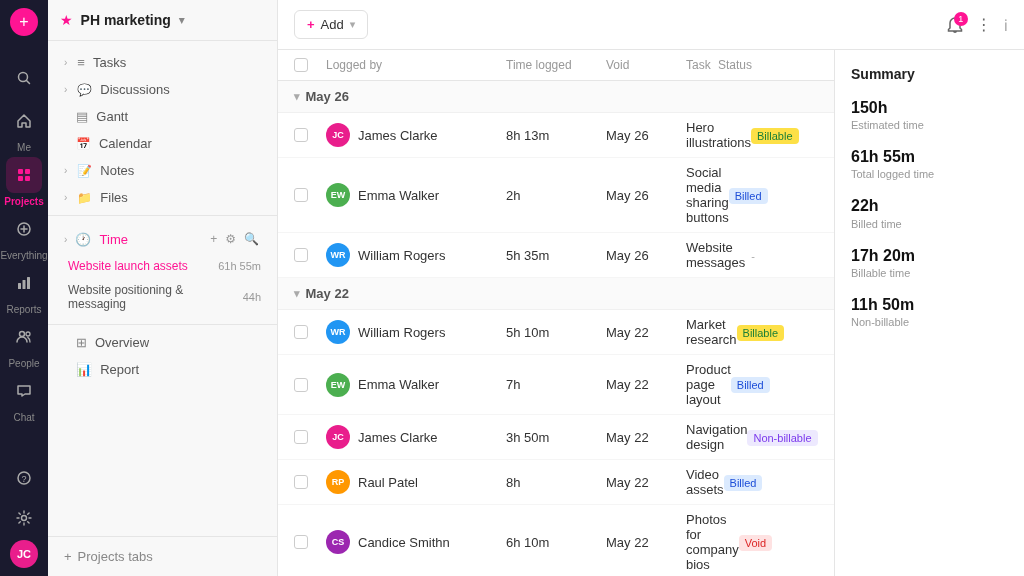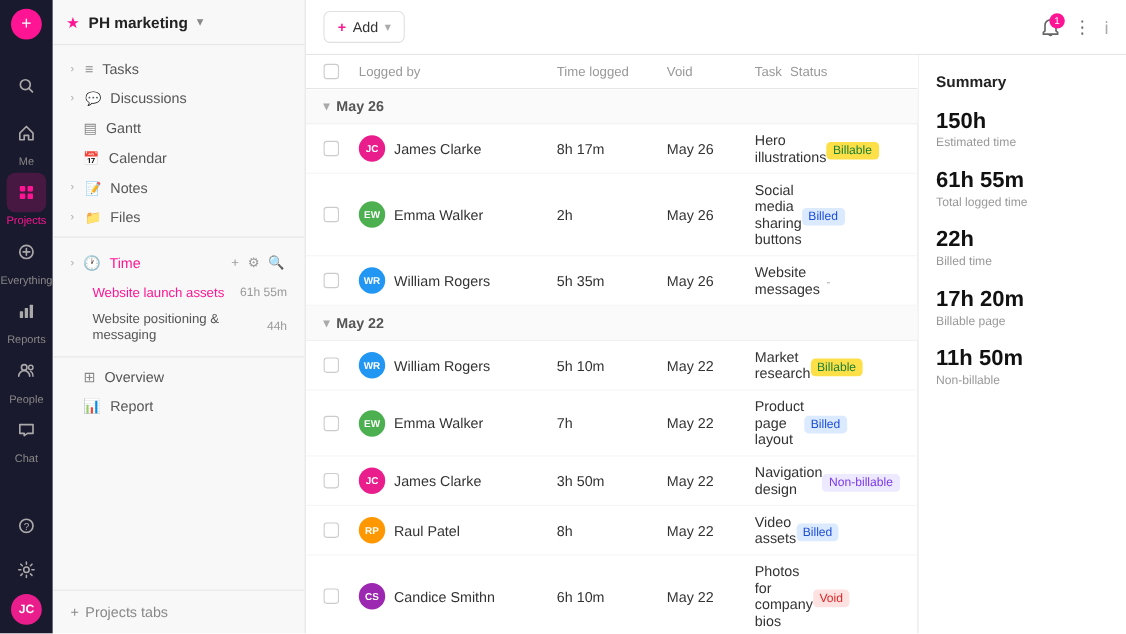--- a/index.html
+++ b/index.html
@@ -66,21 +66,21 @@
     .time-section { padding: 4px 0; }
     .time-header {
       display: flex; align-items: center; justify-content: space-between;
       padding: 6px 16px;
       cursor: pointer;
     }
     .time-header-left { display: flex; align-items: center; gap: 8px; color: #ff1493; font-size: 13px; font-weight: 500; }
     .time-header-actions { display: flex; gap: 4px; }
     .time-header-actions span { color: #999; font-size: 12px; cursor: pointer; padding: 2px; }
     .time-sub-item {
-      padding: 5px 16px 5px 36px;
+      padding: 5px 16px 5px 20px;
       display: flex; align-items: center; justify-content: space-between;
       cursor: pointer;
       color: #555;
     }
     .time-sub-item.active { color: #ff1493; }
     .time-sub-item .item-name { font-size: 12px; }
     .time-sub-item .item-time { font-size: 11px; color: #999; }
     .sidebar-bottom { margin-top: auto; padding: 12px 16px; border-top: 1px solid #e5e5e5; }
     .add-tab-btn { display: flex; align-items: center; gap: 6px; color: #888; font-size: 13px; cursor: pointer; }
 
@@ -174,21 +174,21 @@
     
     .summary-panel {
       width: 190px;
       border-left: 1px solid #e5e5e5;
       padding: 16px;
       flex-shrink: 0;
       background: #fff;
     }
     .summary-title { font-size: 14px; font-weight: 600; color: #222; margin-bottom: 16px; }
     .summary-item { margin-bottom: 16px; }
-    .summary-value { font-size: 20px; font-weight: 700; color: #111; line-height: 1.2; }
+    .summary-value { font-size: 16px; font-weight: 700; color: #111; line-height: 1.2; }
     .summary-label { font-size: 11px; color: #999; margin-top: 2px; }
 
     
     .notif-badge {
       position: absolute;
       top: -4px; right: -4px;
       background: #ff1493;
       color: #fff;
       font-size: 9px;
       width: 14px; height: 14px;
@@ -224,21 +224,21 @@
   </div>
   <div class="nav-group">
     <div class="nav-icon active">
       <svg width="16" height="16" viewBox="0 0 16 16" fill="none">
           <rect x="2" y="2" width="5" height="5" rx="1" fill="#ff1493"></rect>
           <rect x="9" y="2" width="5" height="5" rx="1" fill="#ff1493"></rect>
           <rect x="2" y="9" width="5" height="5" rx="1" fill="#ff1493"></rect>
           <rect x="9" y="9" width="5" height="5" rx="1" fill="#ff1493"></rect>
         </svg>
     </div>
-    <div class="nav-label" style="color:#ff1493;">Projects</div>
+    <div class="nav-label" style="color:#ff1493;font-weight:bold;">Projects</div>
   </div>
   <div class="nav-group">
     <div class="nav-icon">
       <svg width="16" height="16" viewBox="0 0 16 16" fill="none">
           <circle cx="8" cy="8" r="6" stroke="#aaa" stroke-width="1.5"></circle>
           <path d="M5 8h6M8 5v6" stroke="#aaa" stroke-width="1.5" stroke-linecap="round"></path>
         </svg>
     </div>
     <div class="nav-label">Everything</div>
   </div>
@@ -406,21 +406,21 @@
               <span>May 26</span>
             </div>
             <div class="table-row">
       <div>
                 <div class="checkbox"></div>
               </div>
       <div class="user-cell">
         <div class="user-avatar" style="background:#e91e8c">JC</div>
         <span>James Clarke</span>
       </div>
-      <div>8h 17m</div>
+      <div>8h 13m</div>
       <div>May 26</div>
       <div>Hero illustrations</div>
       <div><span class="status-badge status-billable">Billable</span></div>
     </div>
             <div class="table-row">
       <div>
                 <div class="checkbox"></div>
               </div>
       <div class="user-cell">
         <div class="user-avatar" style="background:#4caf50">EW</div>
@@ -527,21 +527,21 @@
           <div class="summary-item">
     <div class="summary-value">61h 55m</div>
     <div class="summary-label">Total logged time</div>
   </div>
           <div class="summary-item">
     <div class="summary-value">22h</div>
     <div class="summary-label">Billed time</div>
   </div>
           <div class="summary-item">
     <div class="summary-value">17h 20m</div>
-    <div class="summary-label">Billable page</div>
+    <div class="summary-label">Billable time</div>
   </div>
           <div class="summary-item">
     <div class="summary-value">11h 50m</div>
     <div class="summary-label">Non-billable</div>
   </div>
         </div>
     </div>
   </div>
 </div>
 

